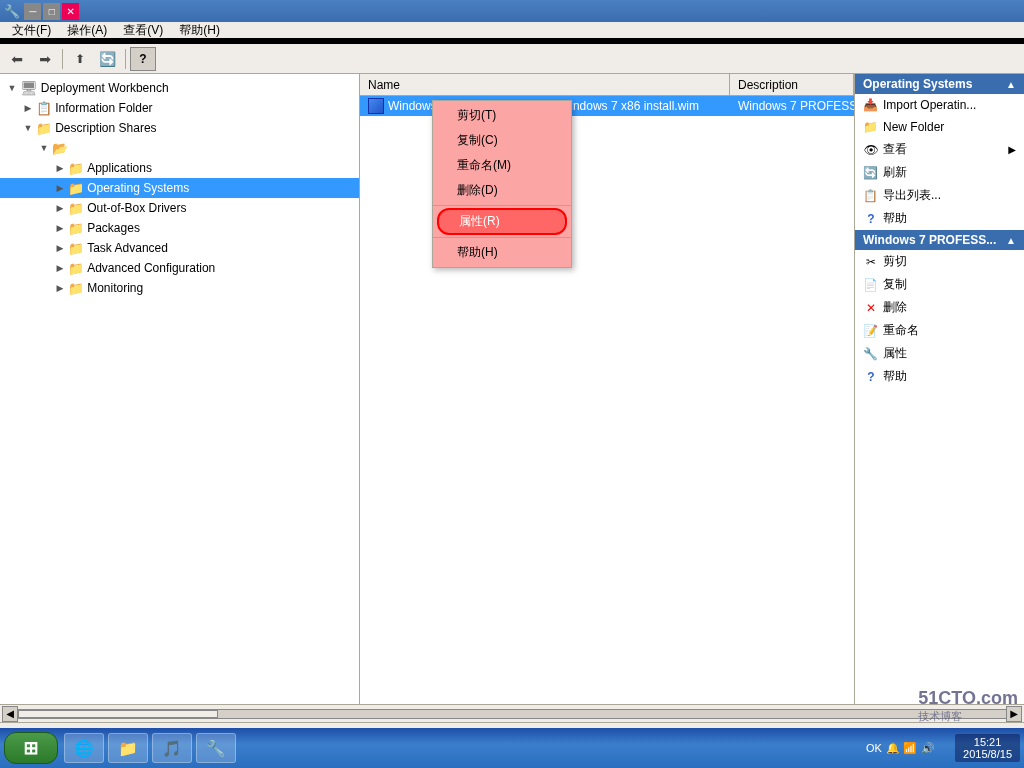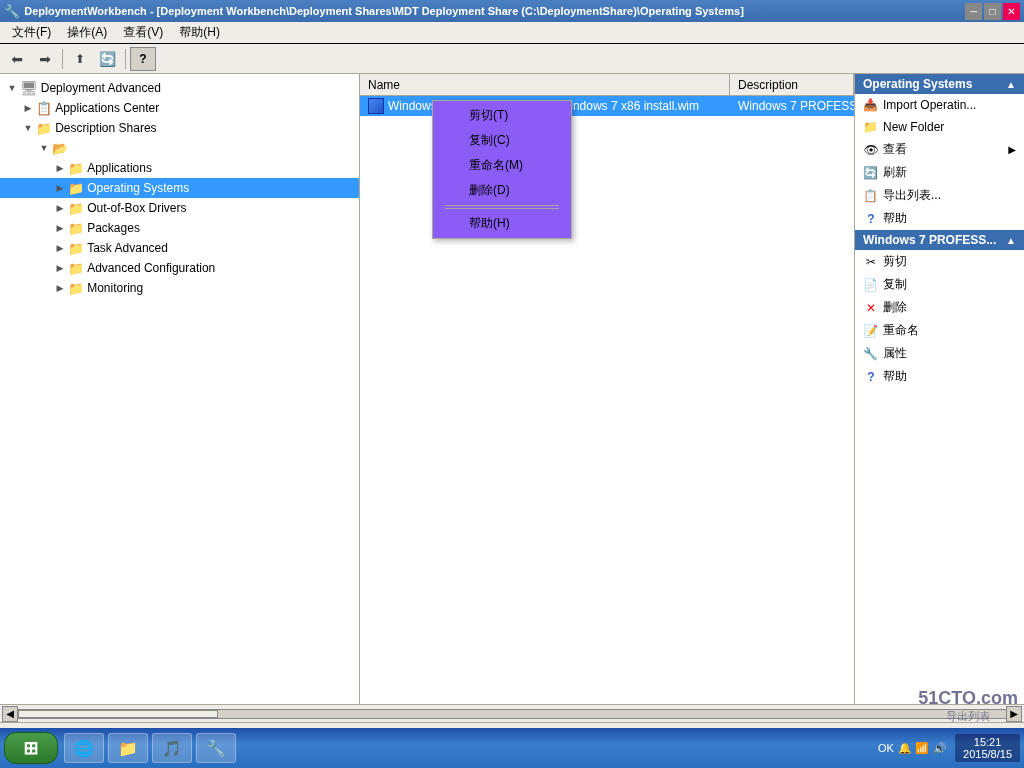--- a/index.html
+++ b/index.html
@@ -25,21 +25,21 @@
     #title-bar .win-btn.min { background: #888; }
     #title-bar .win-btn.max { background: #888; }
 
     
     #menu-bar {
       background: #f0ede8;
       height: 22px;
       display: flex;
       align-items: center;
       padding: 0 4px;
-      border-bottom: 1px solid #000000;
+      border-bottom: 6px solid #000000;
       font-size: 12px;
     }
     #menu-bar .menu-item {
       padding: 2px 8px;
       cursor: pointer;
       color: #000;
     }
 
     
     #toolbar {
@@ -209,36 +209,36 @@
     .taskbar-app {
       height: 30px; min-width: 40px; padding: 0 6px;
       background: rgba(255,255,255,0.2);
       border: 1px solid rgba(255,255,255,0.3);
       border-radius: 3px;
       display: flex; align-items: center; justify-content: center;
       margin: 0 2px; cursor: pointer; color: white; font-size: 18px;
     }
     #taskbar-right {
       margin-left: auto;
-      display: flex; align-items: center; gap: 8px;
+      display: flex; align-items: center; gap: 20px;
       color: white; font-size: 11px;
     }
     .sys-tray { display: flex; align-items: center; gap: 4px; font-size: 11px; color: white; }
 
     
     #context-menu {
       position: absolute;
       top: 100px;
       left: 432px;
       width: 140px;
-      background: #8b5cf6;
+      background: #fca5a5;
       border: 1px solid #aca899;
       box-shadow: 2px 2px 6px rgba(0,0,0,0.3);
       z-index: 1000;
-      padding: 2px 12px;
+      padding: 2px 0;
     }
     .ctx-item {
       padding: 4px 24px;
       font-size: 12px;
       cursor: pointer;
       display: flex;
       align-items: center;
     }
     .ctx-item.highlighted {
       background: #ff6666;
@@ -248,21 +248,20 @@
       margin: 1px 4px;
       padding: 3px 20px;
     }
     .ctx-separator { height: 1px; background: #aca899; margin: 2px 0; }
   </style>
 </head>
 <body>
 
 <div id="title-bar">
   <span style="margin-right:4px; font-size:13px;">🔧</span>
-  <span class="title-text">DeploymentWorkbench - [Deployment Workbench\Deployment Shares\MDT Deployment Share (C:\DeploymentShare)\Operating Systems]</span>
   <div class="win-controls">
     <div class="win-btn min">─</div>
     <div class="win-btn max">□</div>
     <div class="win-btn close">✕</div>
   </div>
 </div>
 
 <div id="menu-bar">
   <div class="menu-item">文件(F)</div>
   <div class="menu-item">操作(A)</div>
@@ -281,28 +280,28 @@
 </div>
 
 <div id="main" style="height: 630px;">
 
   <div id="left-pane">
 
     <div class="tree-item">
       <span class="tree-indent" style="width:4px;"></span>
       <span class="tree-toggle">▼</span>
       <span style="margin-right:3px; font-size:14px; color:#888;">🖥</span>
-      <span class="tree-label">Deployment Advanced</span>
+      <span class="tree-label">Deployment Workbench</span>
     </div>
 
     <div class="tree-item">
       <span class="tree-indent" style="width:20px;"></span>
       <span class="tree-toggle">▶</span>
       <span style="margin-right:3px; font-size:13px;">📋</span>
-      <span class="tree-label">Applications Center</span>
+      <span class="tree-label">Information Folder</span>
     </div>
 
     <div class="tree-item">
       <span class="tree-indent" style="width:20px;"></span>
       <span class="tree-toggle">▼</span>
       <span style="margin-right:3px; font-size:13px; color:#f5c842;">📁</span>
       <span class="tree-label">Description Shares</span>
     </div>
 
     <div class="tree-item">
@@ -461,20 +460,21 @@
 <div id="status-bar">
   <span></span>
 </div>
 
 <div id="context-menu">
   <div class="ctx-item">剪切(T)</div>
   <div class="ctx-item">复制(C)</div>
   <div class="ctx-item">重命名(M)</div>
   <div class="ctx-item">删除(D)</div>
   <div class="ctx-separator"></div>
+  <div class="ctx-item highlighted">属性(R)</div>
   <div class="ctx-separator"></div>
   <div class="ctx-item">帮助(H)</div>
 </div>
 
 <div id="taskbar">
   <div id="start-btn" style="font-size:18px;">⊞</div>
   <div class="taskbar-app" style="font-size:16px;">🌐</div>
   <div class="taskbar-app" style="font-size:16px;">📁</div>
   <div class="taskbar-app" style="font-size:16px;">🎵</div>
   <div class="taskbar-app" style="font-size:16px;">🔧</div>
@@ -486,16 +486,16 @@
       <span>📶</span>
       <span>🔊</span>
     </div>
     <div style="background: rgba(0,0,50,0.4); padding: 2px 8px; border-radius: 2px; text-align:center;">
       <div>15:21</div>
       <div>2015/8/15</div>
     </div>
   </div>
 </div>
 
-<div style="position:absolute; bottom:44px; right:6px; text-align:center; pointer-events:none;">
+<div style="position:absolute; bottom:44px; right:6px; text-align:left; pointer-events:none;">
   <div style="font-size:18px; font-weight:bold; color:rgba(80,80,120,0.8); font-family: Arial, sans-serif;">51CTO.com</div>
-  <div style="font-size:11px; color:rgba(80,80,120,0.7);">导出列表</div>
+  <div style="font-size:11px; color:rgba(80,80,120,0.7);">技术博客</div>
 </div>
 
 </body></html>

